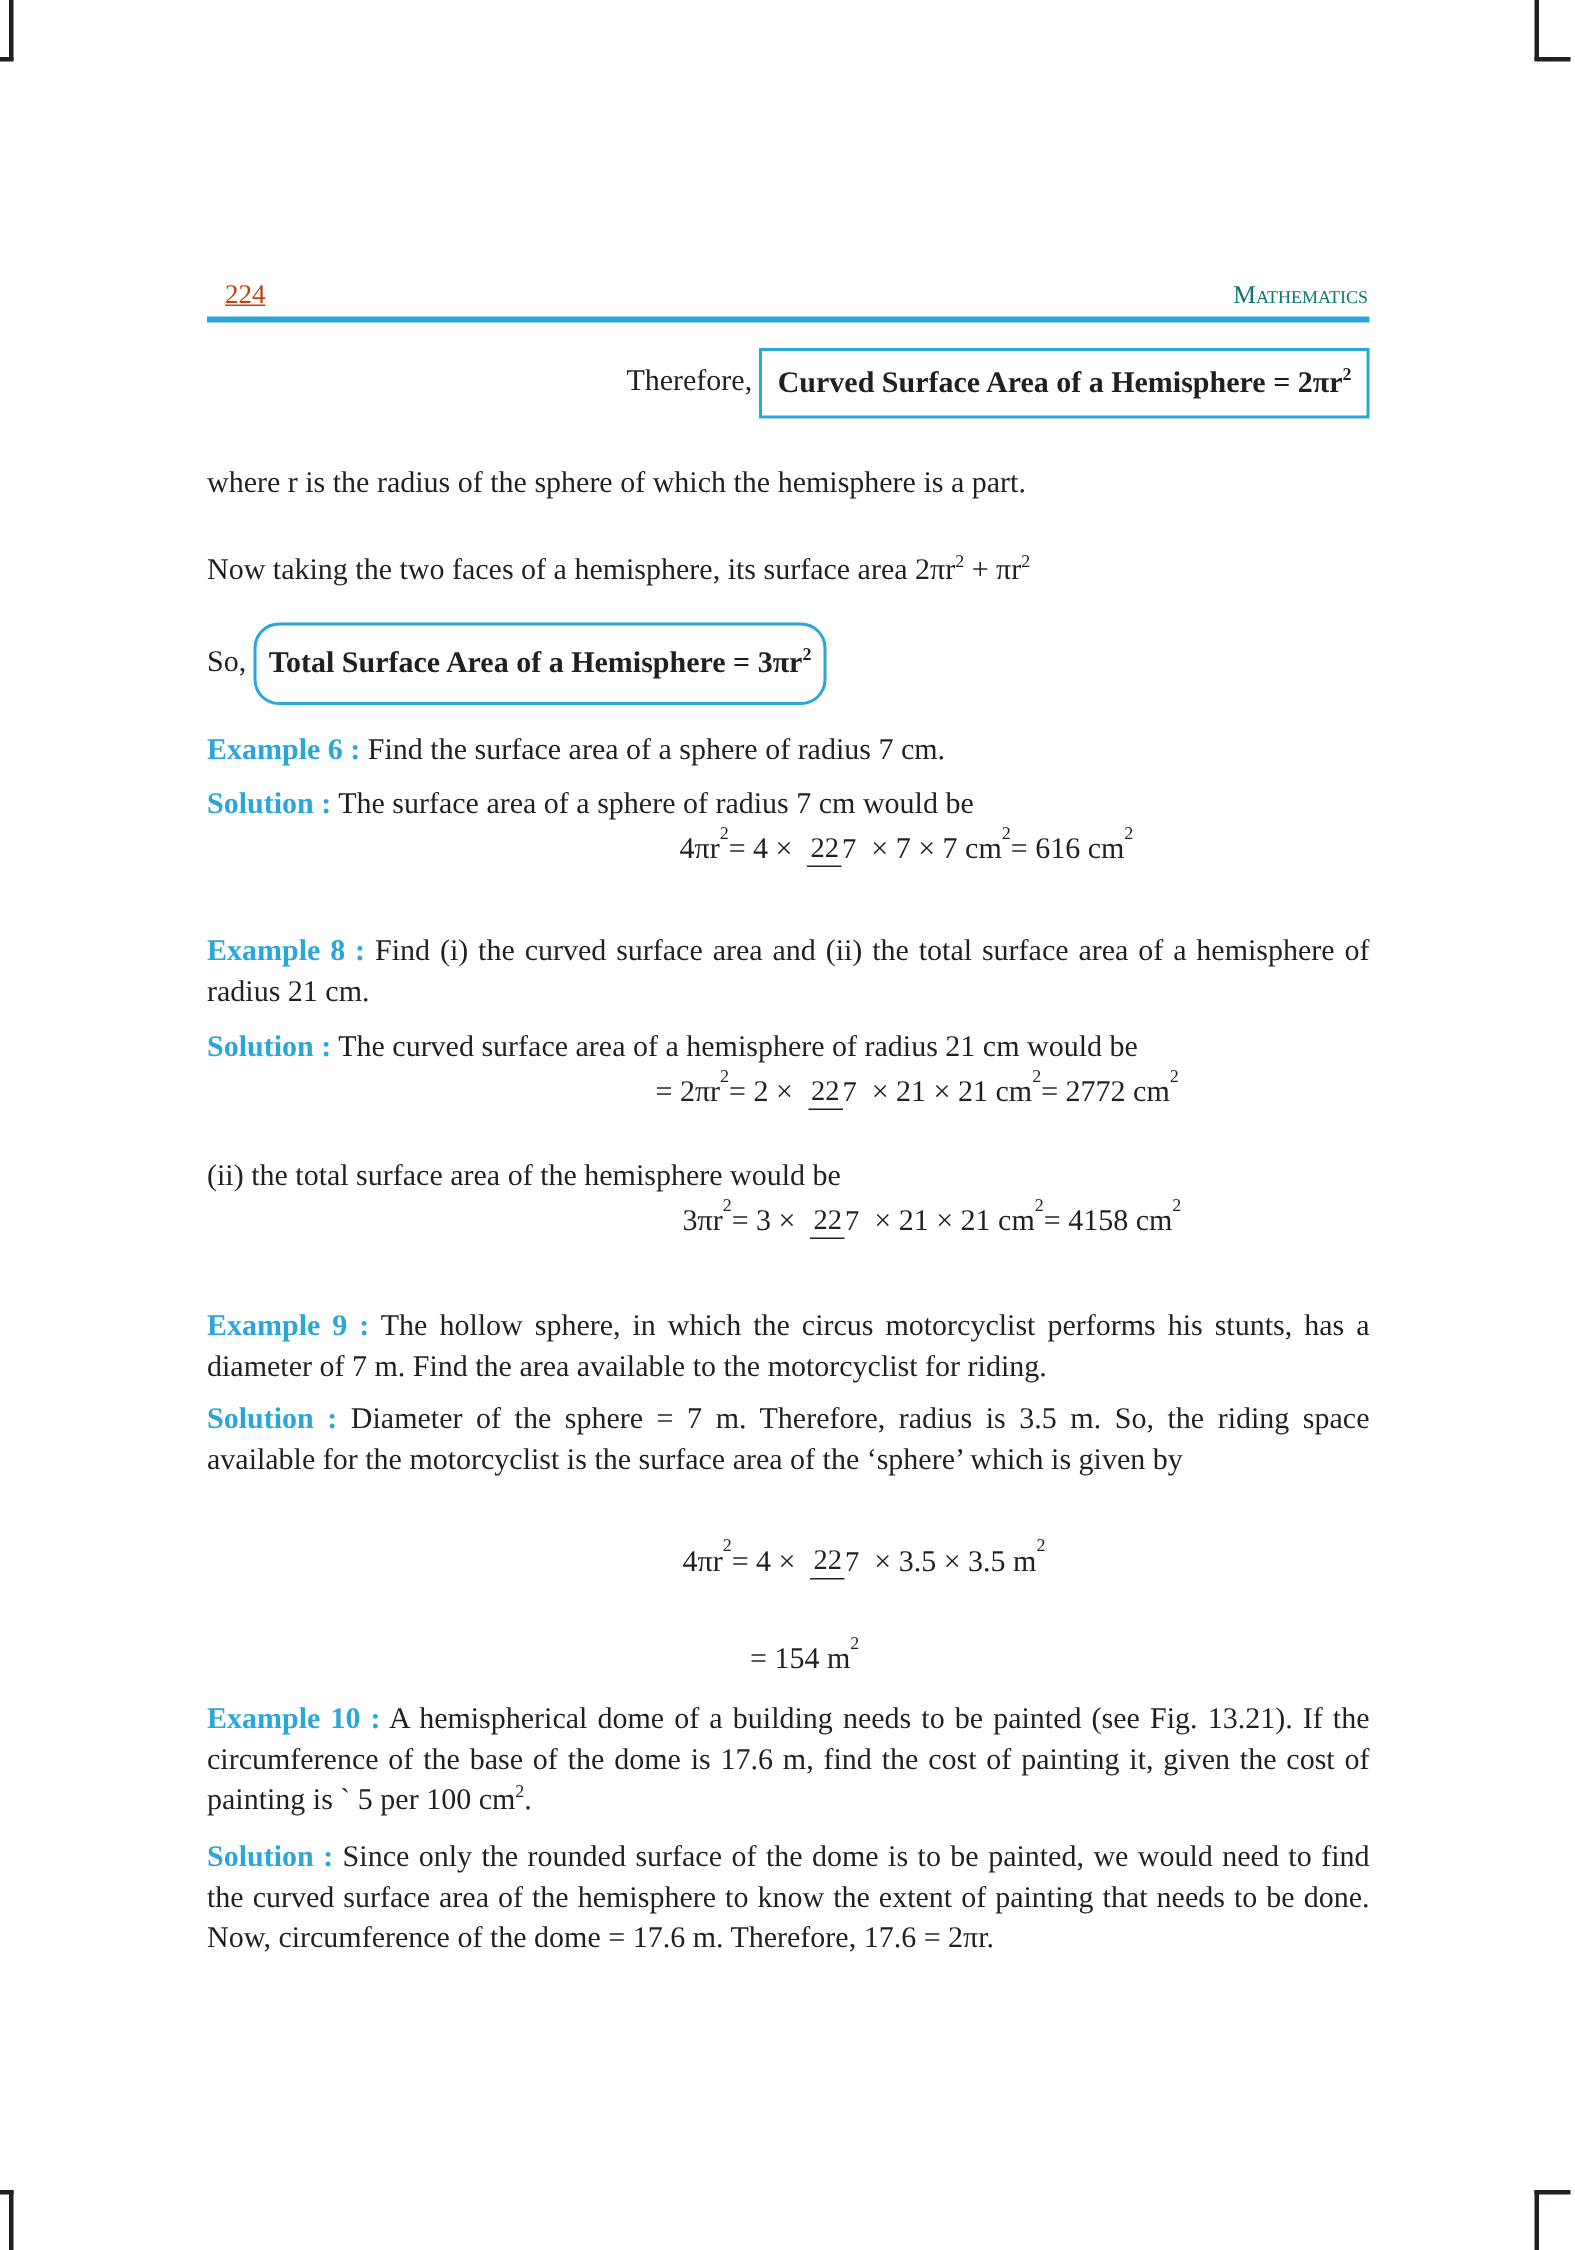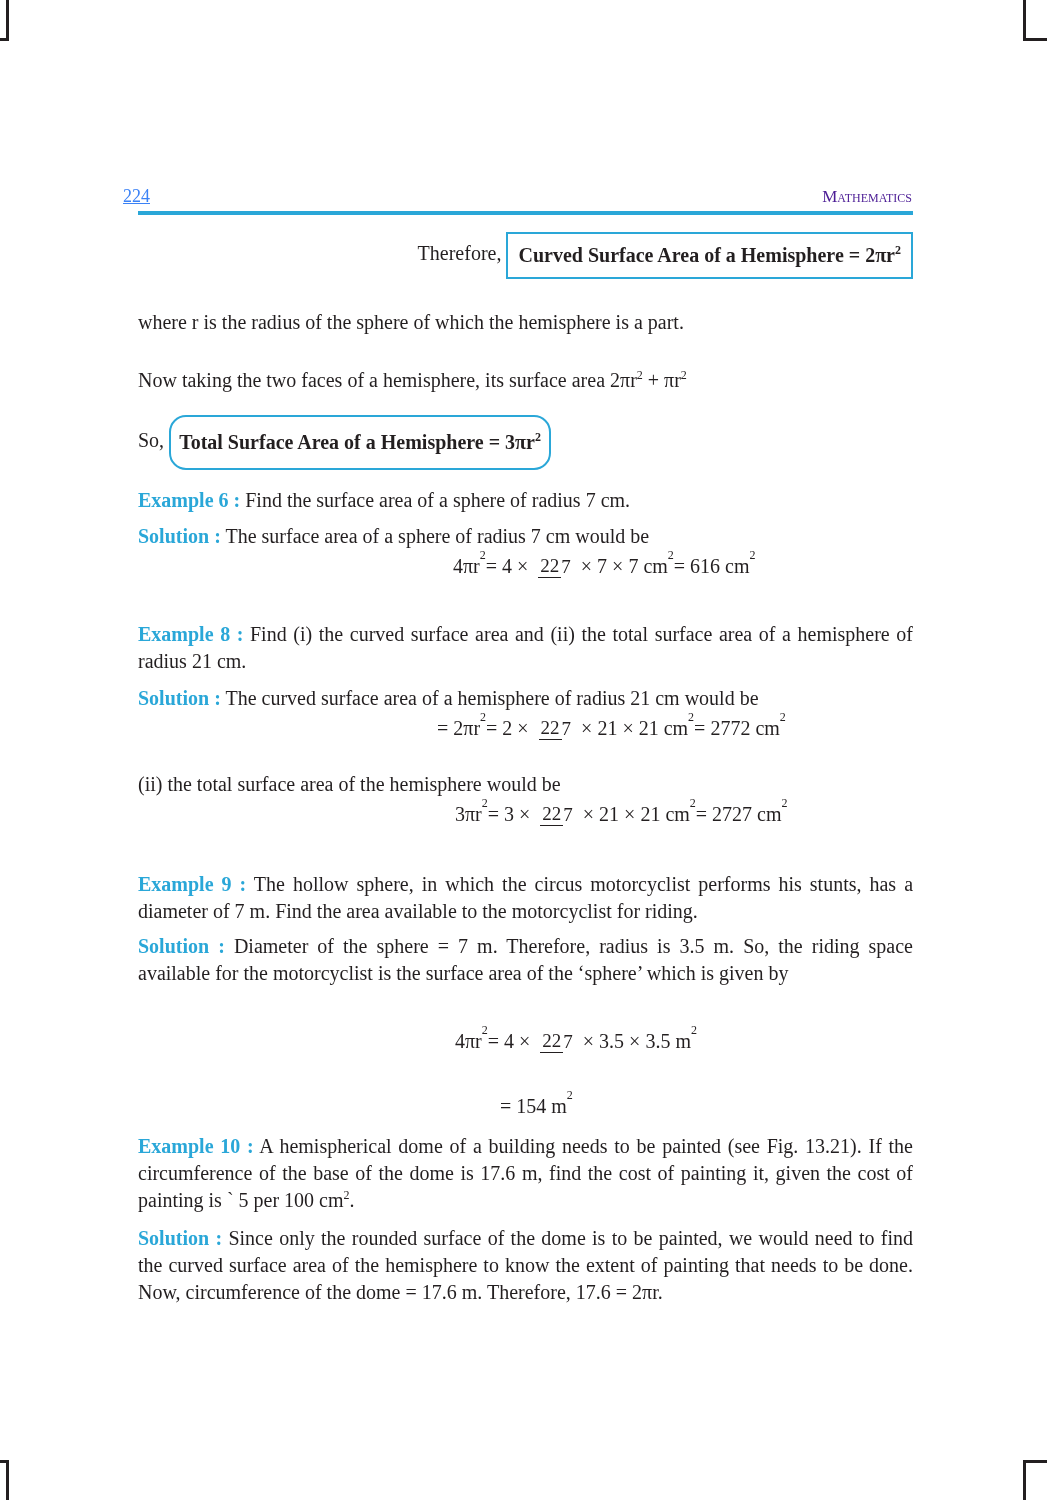--- a/index.html
+++ b/index.html
@@ -1,20 +1,20 @@
 <!DOCTYPE html>
 <html><head>
   <meta charset="utf-8">
   <style>
     html, body { margin:0; padding:0; background:#fff; }
     body { width:1050px; height:1500px; position:relative; overflow:hidden;
       font-family:"Liberation Serif","DejaVu Serif",serif; color:#231f20; }
     .crop { position:absolute; background:#231f20; }
-    .page-num { position:absolute; left:123px; top:186px; font-size:18px; color:#3b82f6;text-decoration:underline; }
-    .running-head { position:absolute; right:138px; top:187px; font-size:17px; color:#4c1d95; font-variant:small-caps; letter-spacing:0; }
+    .page-num { position:absolute; left:150px; top:186px; font-size:18px; color:#c2410c;text-decoration:underline; }
+    .running-head { position:absolute; right:138px; top:187px; font-size:17px; color:#0f766e; font-variant:small-caps; letter-spacing:0; }
     .head-rule { position:absolute; left:138px; top:211px; width:775px; height:4px; background:#2aa7d8; }
     .p { position:absolute; left:138px; font-size:20px; line-height:27px; width:775px; }
     .just { text-align:justify; text-align-last:left; }
     .box { display:inline-block; border:2px solid #2aa7d8; padding:8px 10px; font-weight:bold; vertical-align:middle; }
     .blue { color:#2aa7d8; font-weight:bold; }
     .eq { position:absolute; font-size:20px; white-space:nowrap; display:flex; align-items:flex-start; }
     .frac { display:inline-flex; align-items:center; margin:0 10px; font-size:19px; line-height:22px; }
     .frac .num { border-bottom:1.5px solid #231f20; padding:0 2px; }
     sup { font-size:12px; vertical-align:8px; line-height:0; }
   </style>
@@ -93,21 +93,21 @@
 <div class="eq" style="left:455px;top:803px;">
   <span>3πr</span>
     <sup>2</sup>
     <span> = 3 ×</span>
   <span class="frac">
       <span class="num">22</span>
       <span>7</span>
     </span>
   <span>× 21 × 21 cm</span>
     <sup>2</sup>
-    <span> = 2727 cm</span>
+    <span> = 4158 cm</span>
     <sup>2</sup>
 </div>
 
 <div class="p just" style="top:871px;">
   <span class="blue">Example 9 :</span><span> The hollow sphere, in which the circus motorcyclist performs his stunts, has a diameter of 7 m. Find the area available to the motorcyclist for riding.</span>
 </div>
 <div class="p just" style="top:933px;">
   <span class="blue">Solution :</span><span> Diameter of the sphere = 7 m. Therefore, radius is 3.5 m. So, the riding space available for the motorcyclist is the surface area of the ‘sphere’ which is given by</span>
 </div>
 <div class="eq" style="left:455px;top:1030px;">

